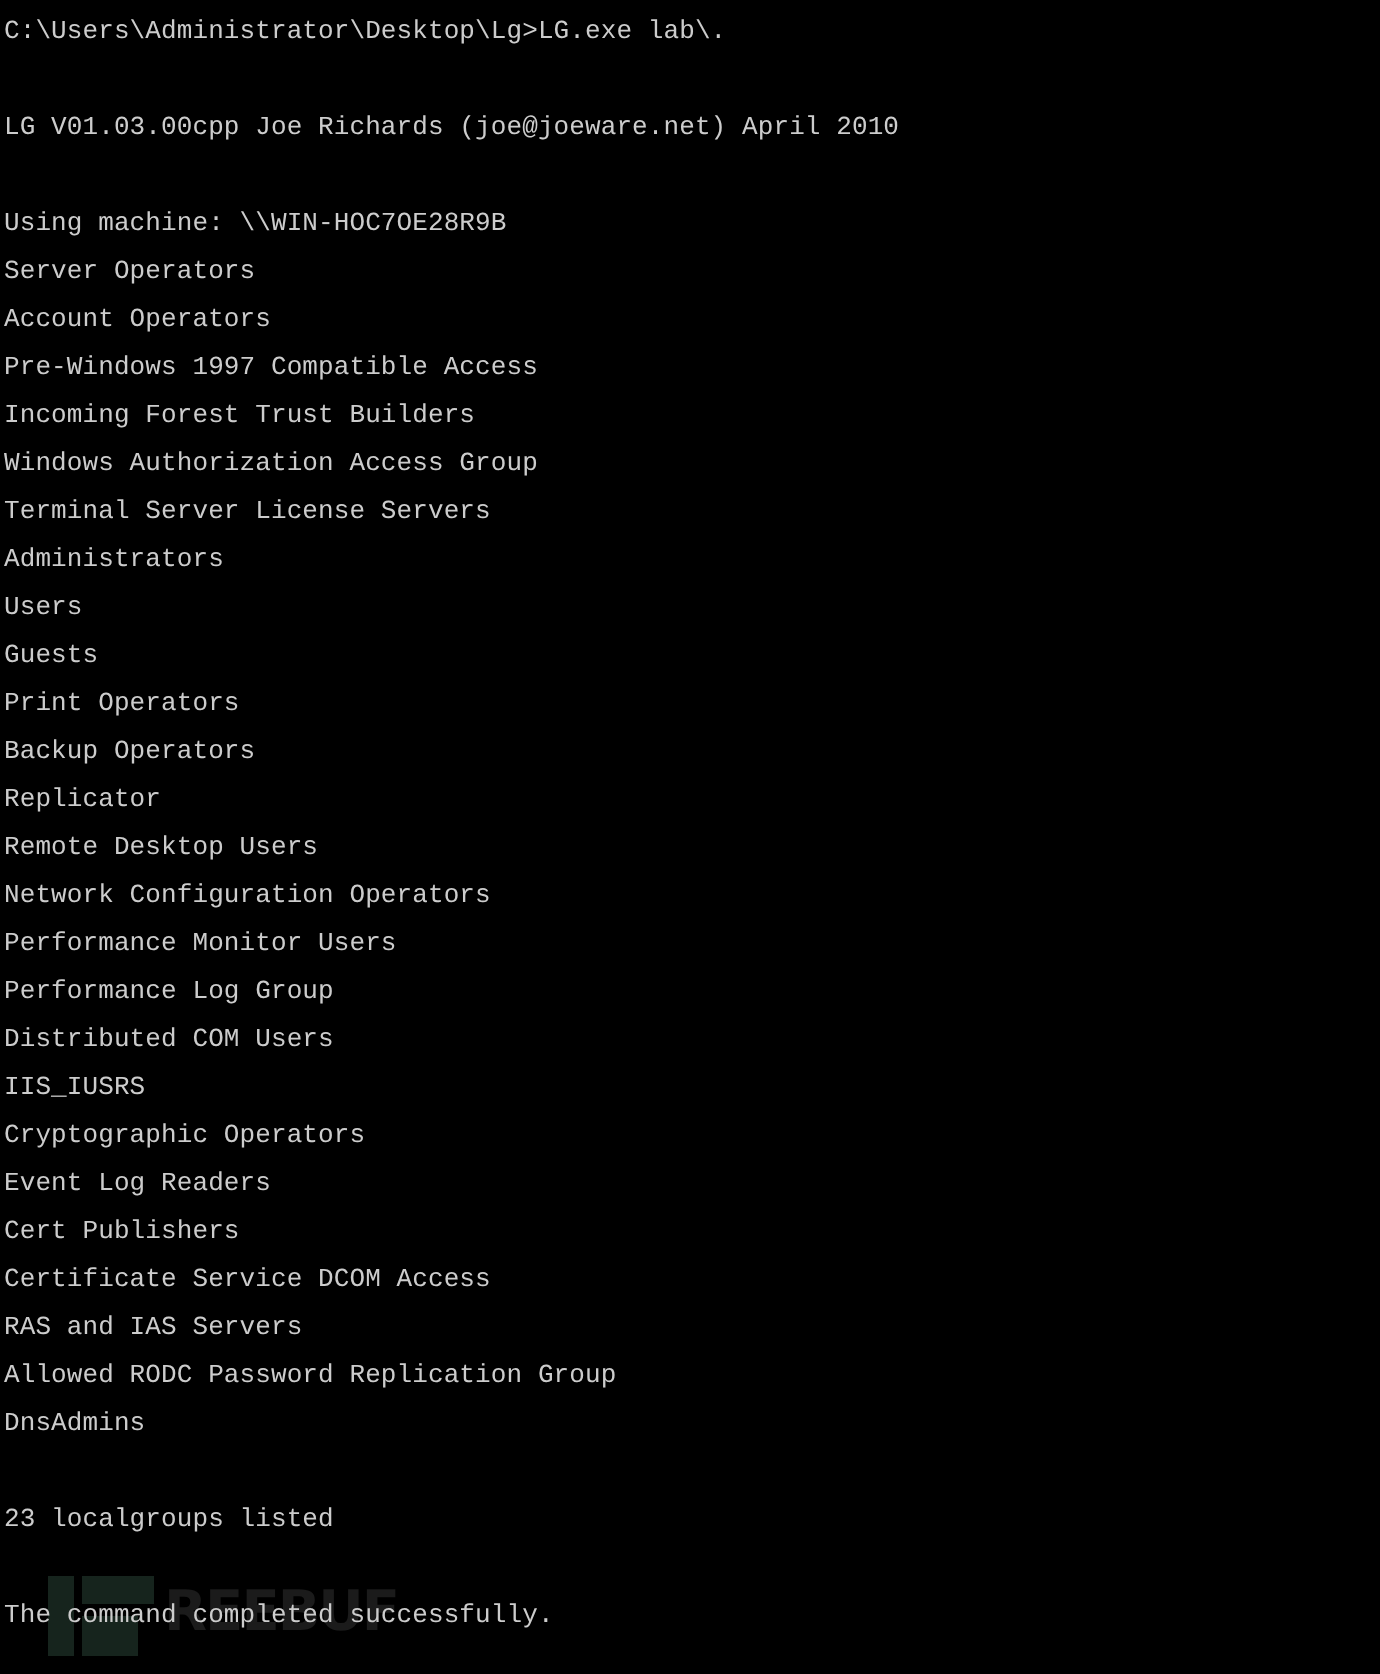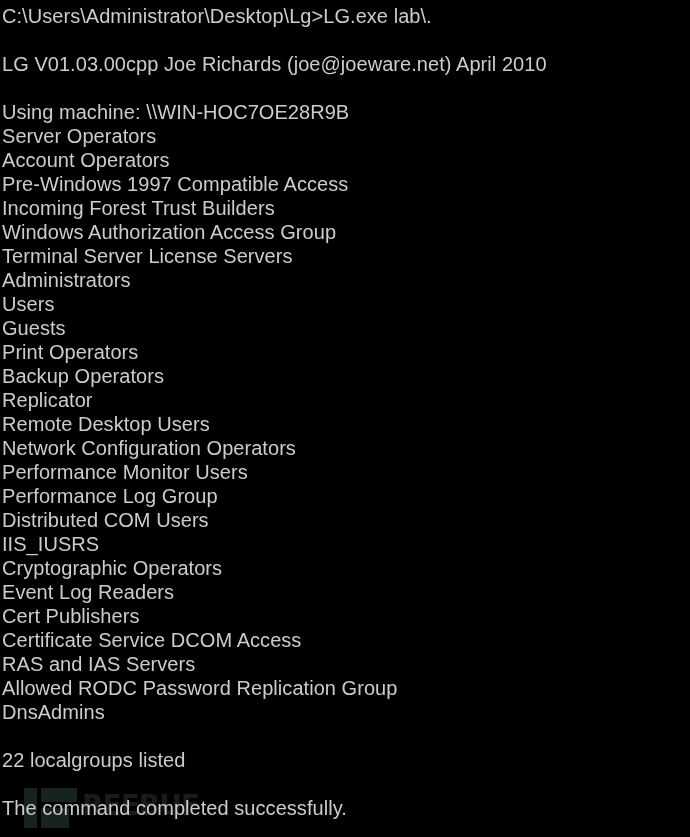--- a/index.html
+++ b/index.html
@@ -72,22 +72,22 @@
     letter-spacing: -1px;
     color: #1b1b1b;
     margin-left: 2px;
     white-space: pre;
   }
   #console {
     position: relative;
     z-index: 1;
   }
   .line {
-    font-family: Liberation Sans, sans-serif;
-    font-size: 20px;
+    font-family: Liberation Mono, monospace;
+    font-size: 13px;
     line-height: 24px;
     height: 24px;
     color: #cccccc;
     white-space: pre;
     letter-spacing: 0.05px;
   }
   .line.blank {
     color: transparent;
   }
 </style>
@@ -133,18 +133,18 @@
     <div class="line">IIS_IUSRS</div>
     <div class="line">Cryptographic Operators</div>
     <div class="line">Event Log Readers</div>
     <div class="line">Cert Publishers</div>
     <div class="line">Certificate Service DCOM Access</div>
     <div class="line">RAS and IAS Servers</div>
     <div class="line">Allowed RODC Password Replication Group</div>
     <div class="line">DnsAdmins</div>
 
     <div class="line blank">&nbsp;</div>
-    <div class="line">22 localgroups listed</div>
+    <div class="line">23 localgroups listed</div>
     <div class="line blank">&nbsp;</div>
     <div class="line">The command completed successfully.</div>
 
   </div>
 </div>
 
 </body></html>

